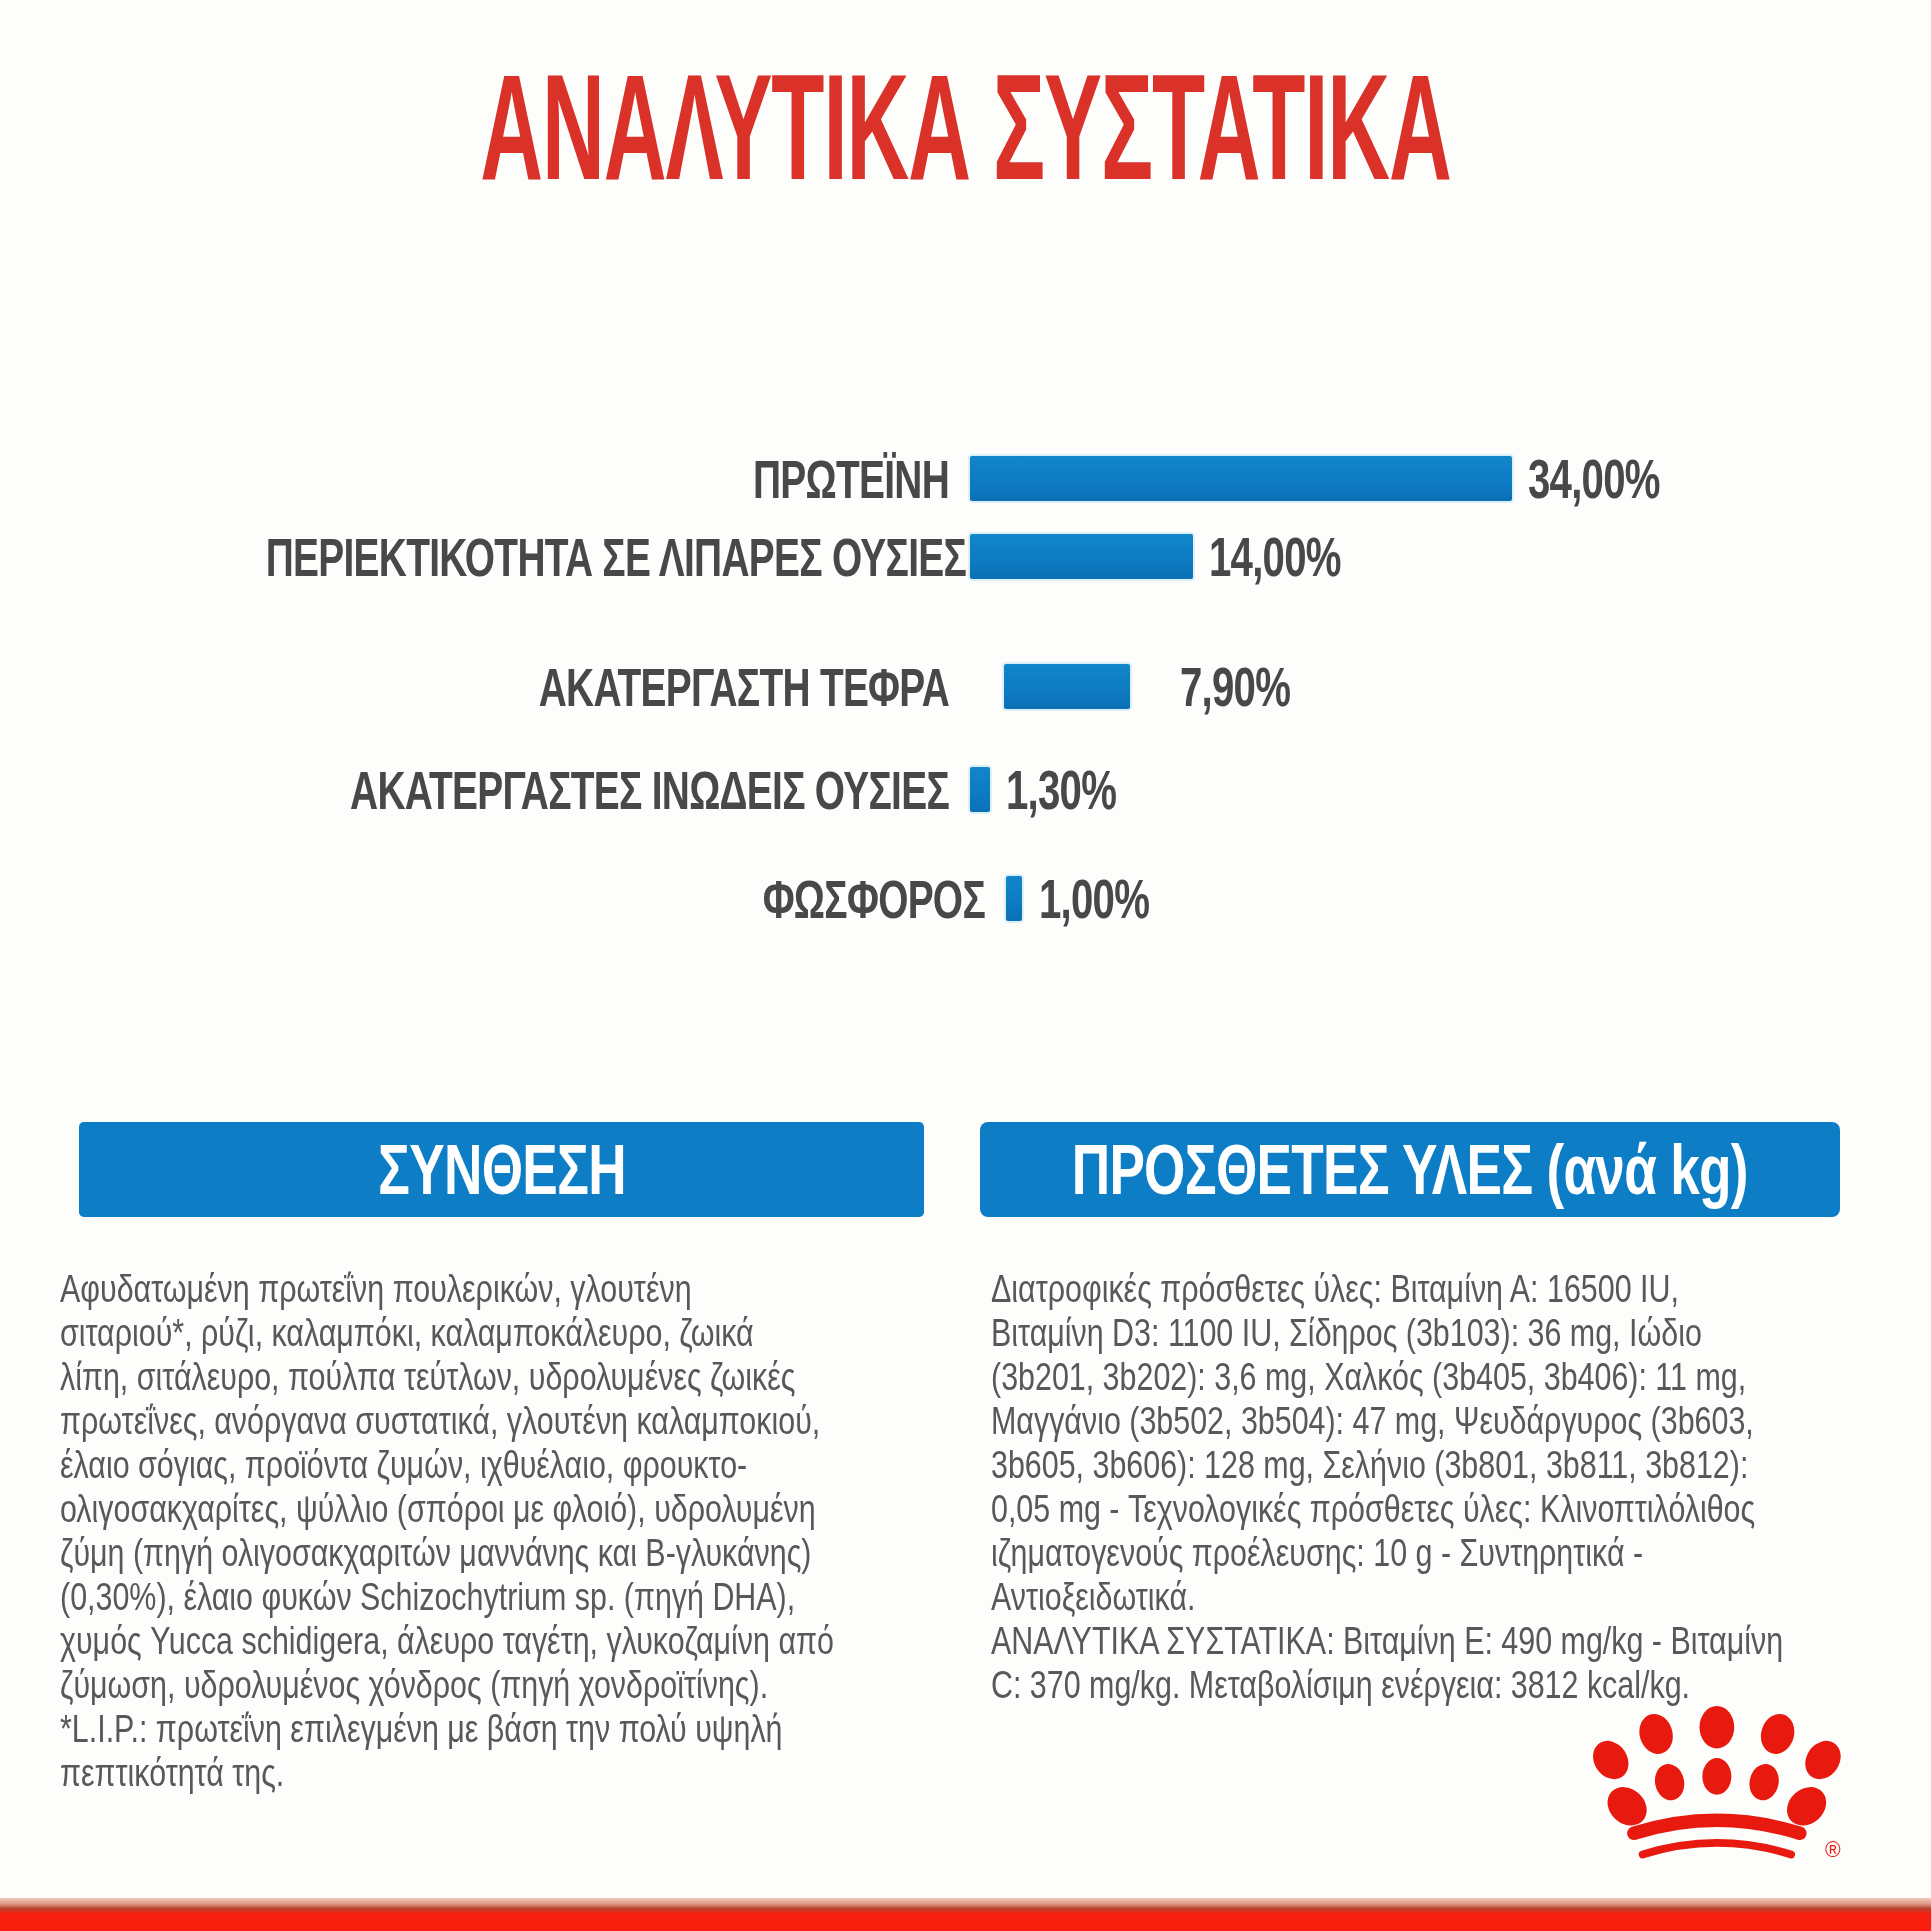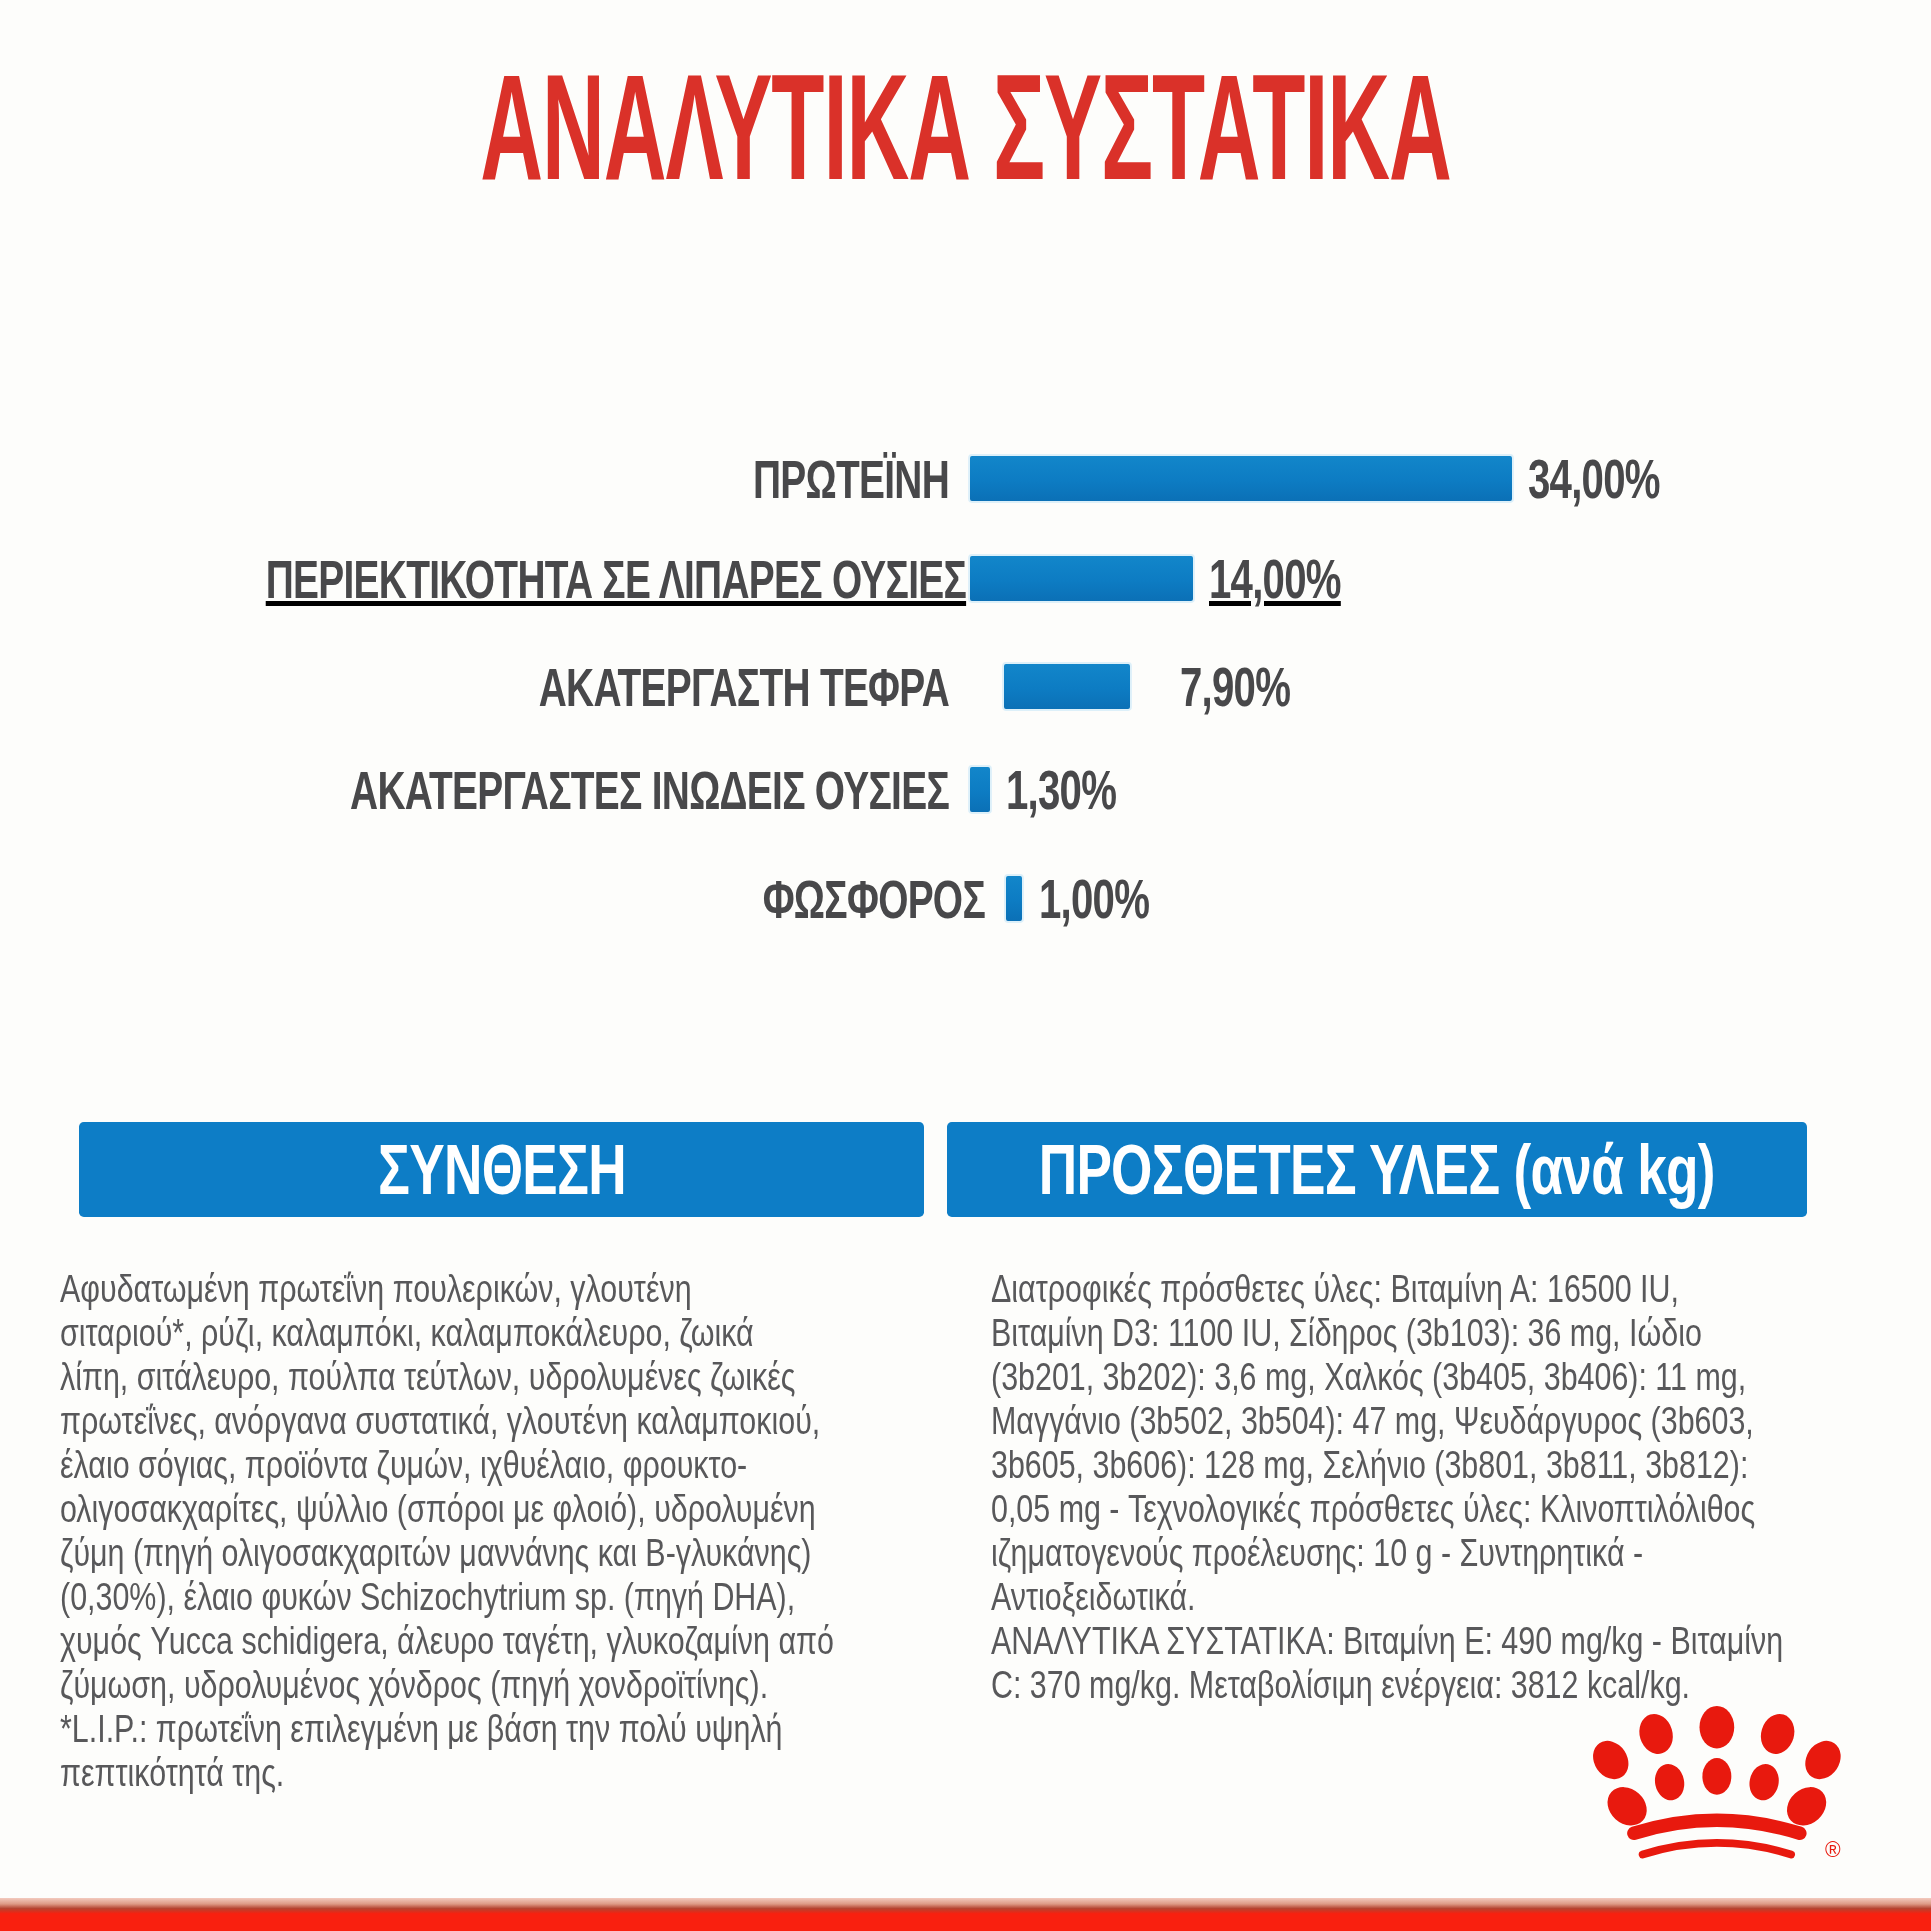--- a/index.html
+++ b/index.html
@@ -37,21 +37,21 @@
     letter-spacing:-1px;transform:scaleX(0.73);transform-origin:0 50%;
     white-space:nowrap;
   }
 
   
   .section-header{
     position:absolute;top:1122px;height:95px;background:#0d7dc6;border-radius:4.8px;
     display:flex;align-items:center;justify-content:center;
   }
   .section-header.left{left:79px;width:845px;text-align:right;}
-  .section-header.right{left:947px;width:860px;}
+  .section-header.right{left:980px;width:860px;border-radius:8px;}
   .section-header .hdr-text{
     color:#ffffff;font-size:70px;font-weight:bold;letter-spacing:-1px;
     transform:scaleX(0.76);transform-origin:50% 50%;white-space:nowrap;
   }
 
   
   .body-col{
     position:absolute;top:1267px;width:1120px;
     font-size:39px;line-height:44px;color:#58585a;
     white-space:pre-line;
@@ -75,21 +75,21 @@
 <div class="page">
 
   <div class="title">ΑΝΑΛΥΤΙΚΑ ΣΥΣΤΑΤΙΚΑ</div>
 
   <div class="chart" id="chart">
       <div class="chart-row" style="top: 16px;">
         <div class="chart-label">ΠΡΩΤΕΪΝΗ</div>
         <div class="chart-bar" style="width: 542px;"></div>
         <div class="chart-value">34,00%</div>
       </div>
-      <div class="chart-row" style="top: 116px; text-decoration: underline;">
+      <div class="chart-row" style="top: 94px;">
         <div class="chart-label">ΠΕΡΙΕΚΤΙΚΟΤΗΤΑ ΣΕ ΛΙΠΑΡΕΣ ΟΥΣΙΕΣ</div>
         <div class="chart-bar" style="width: 223px;"></div>
         <div class="chart-value">14,00%</div>
       </div>
       <div class="chart-row" style="top: 224px; gap: 34px;">
         <div class="chart-label">ΑΚΑΤΕΡΓΑΣΤΗ ΤΕΦΡΑ</div>
         <div class="chart-bar" style="width: 126px;"></div>
         <div class="chart-value">7,90%</div>
       </div>
       <div class="chart-row" style="top: 327px;">

